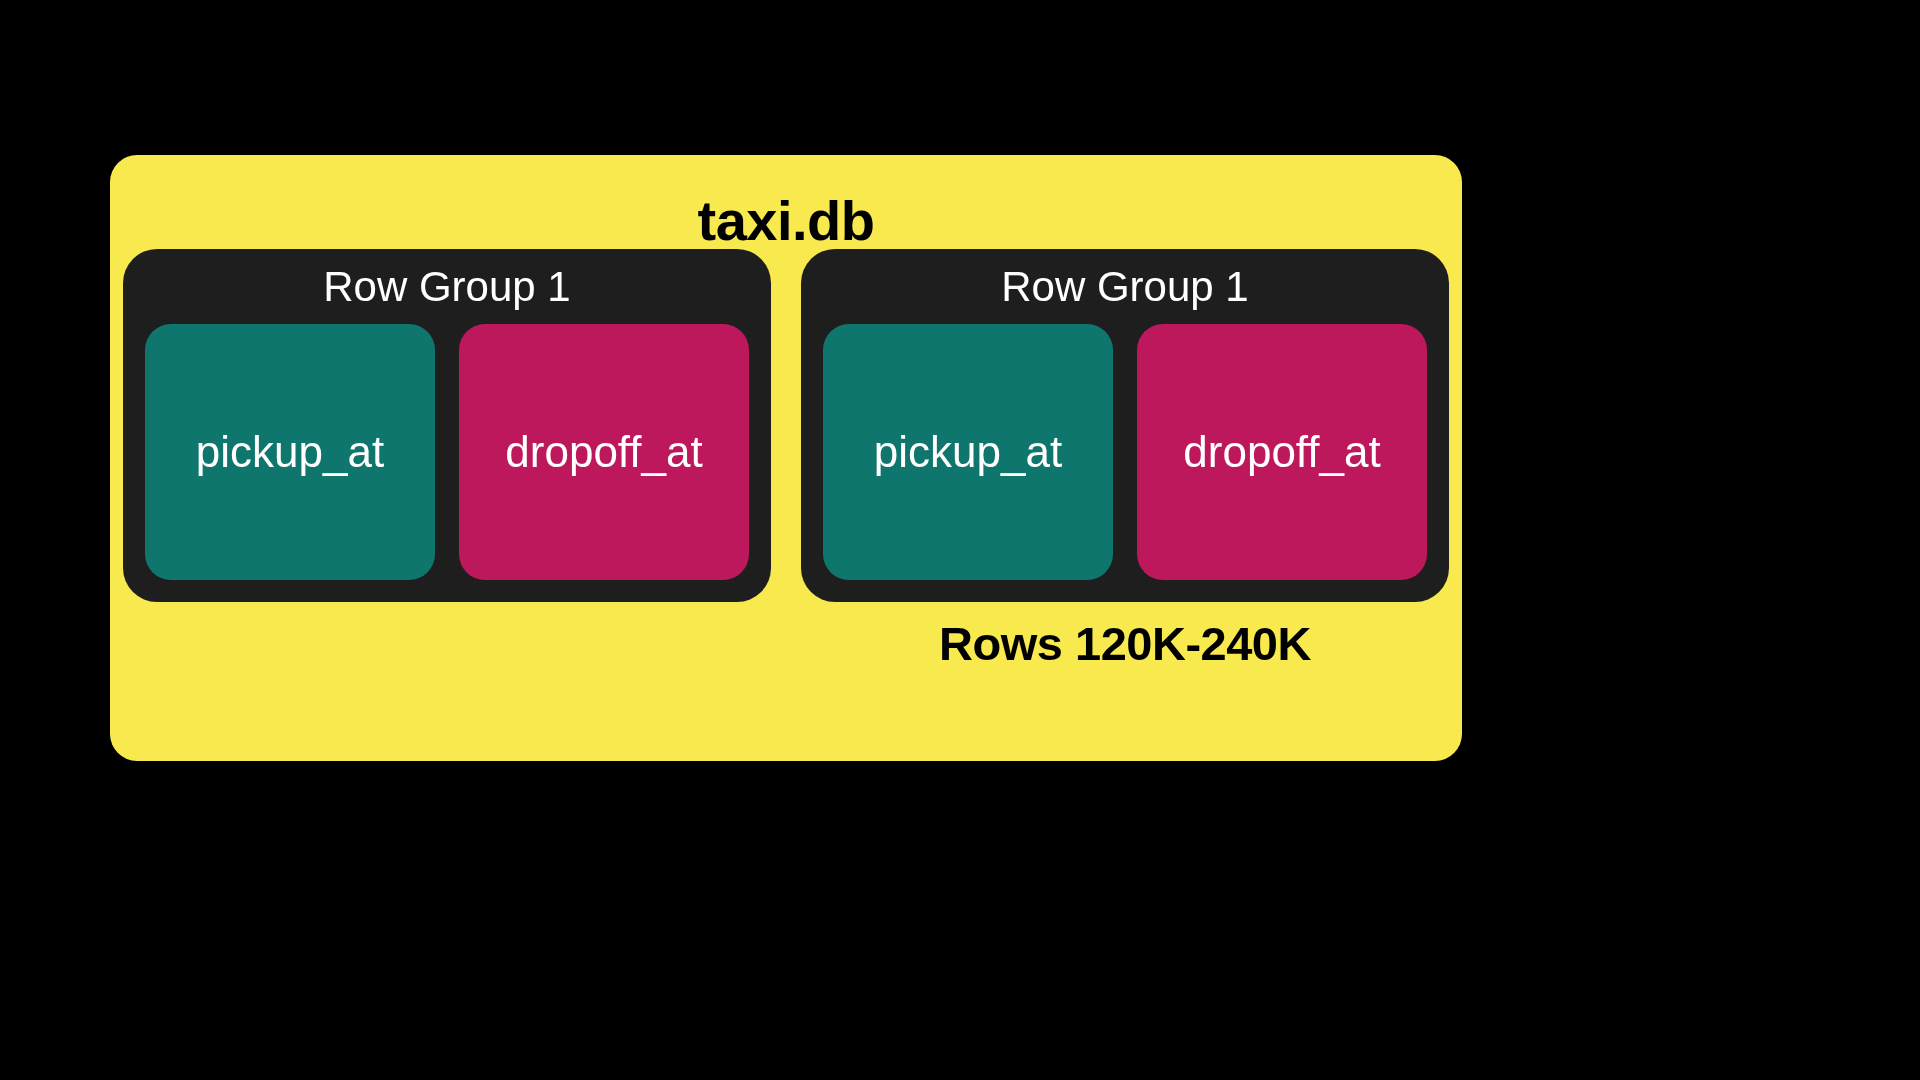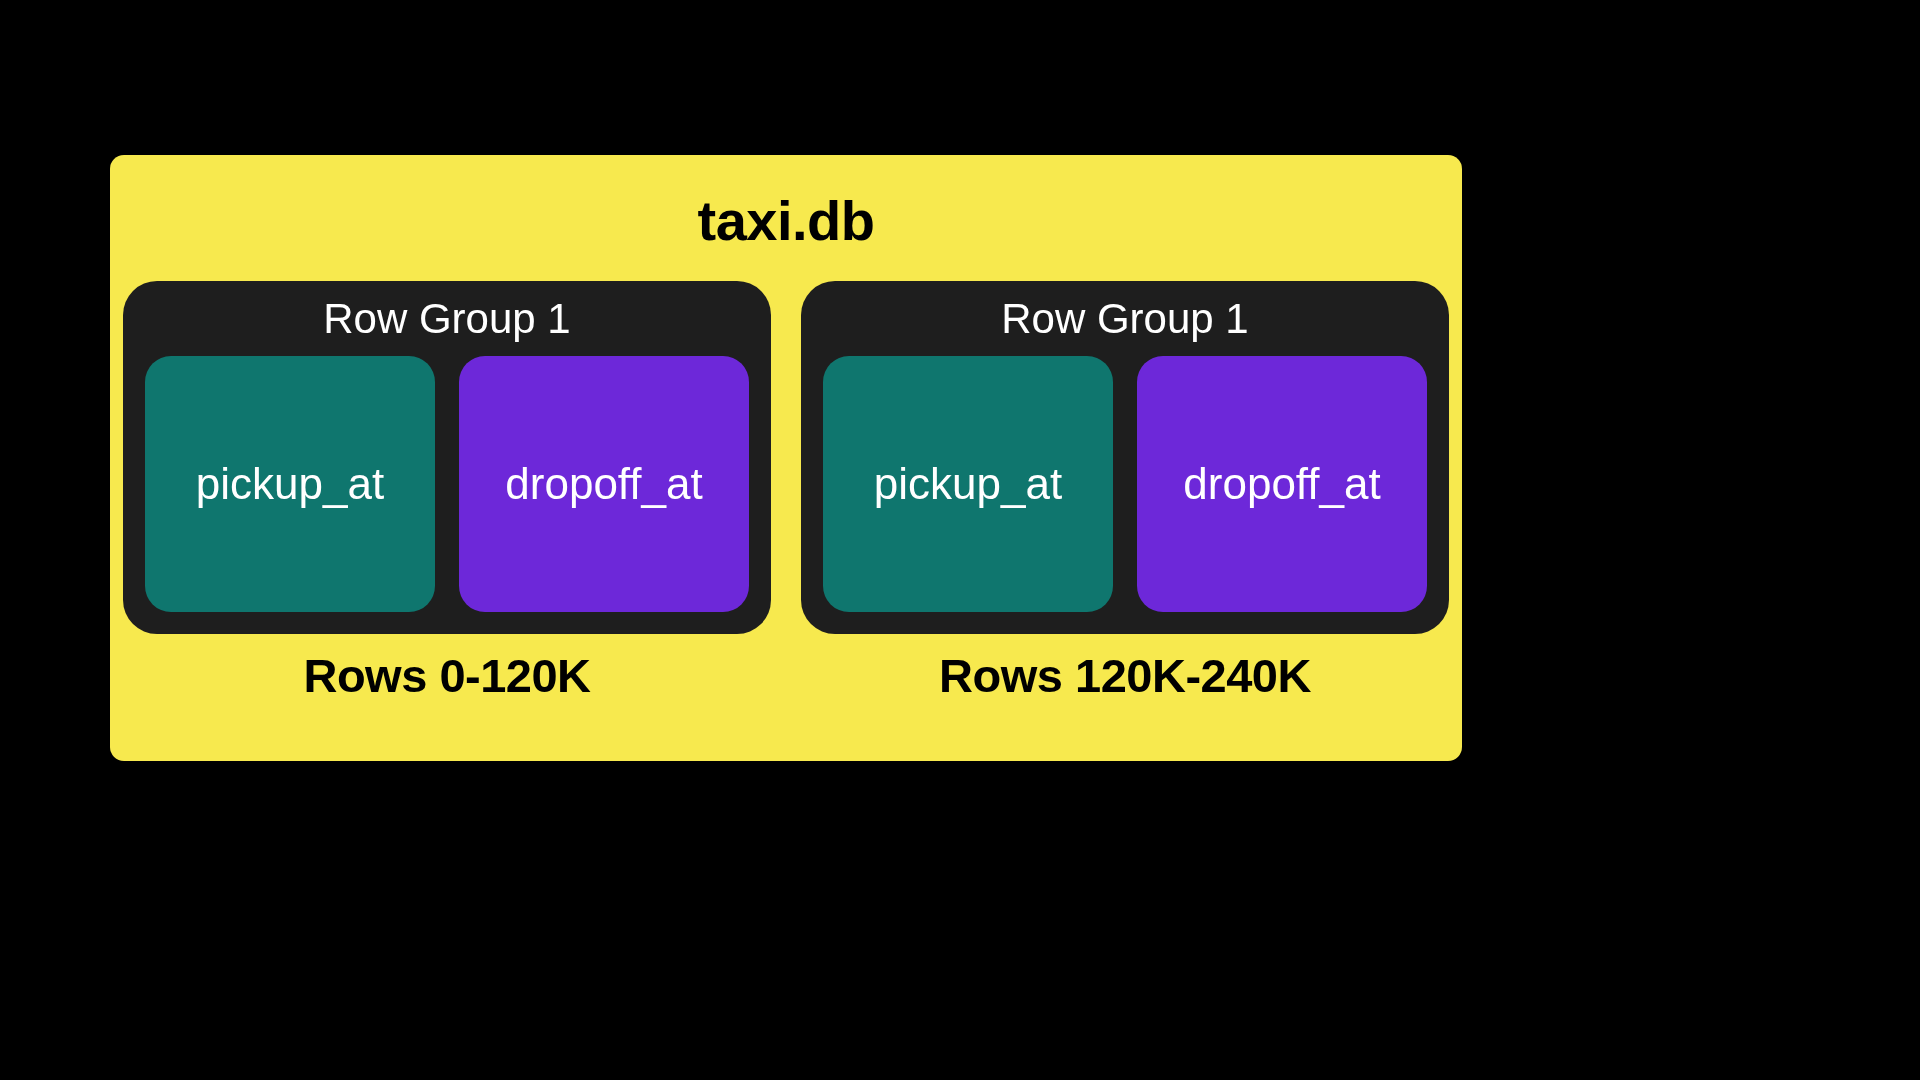--- a/index.html
+++ b/index.html
@@ -20,39 +20,38 @@
   }
 
   
   .db-card {
     position: absolute;
     left: 110px;
     top: 155px;
     width: 1352px;
     height: 606px;
     background: #f7e94e;
-    border-radius: 14px;
+    border-radius: 27px;
     box-sizing: border-box;
     display: flex;
     flex-direction: column;
     align-items: center;
   }
 
   .db-title {
     margin-top: 38px;
     font-size: 56px;
     font-weight: bold;
     color: #000000;
     line-height: 1;
     letter-spacing: -0.5px;
   }
 
   
   .rowgroups {
-    margin-top: 32px;
     width: 100%;
     display: flex;
     justify-content: center;
     gap: 30px;
     box-sizing: border-box;
     padding: 0 25px;
   }
 
   .rowgroup-wrap {
     display: flex;
@@ -92,21 +91,21 @@
     width: 290px;
     height: 256px;
     border-radius: 26px;
     display: flex;
     align-items: center;
     justify-content: center;
     box-sizing: border-box;
   }
 
   .column-box.pickup  { background: #0f766e; }
-  .column-box.dropoff { background: #6d28d9; }
+  .column-box.dropoff { background: #be185d; }
 
   .column-label {
     font-size: 44px;
     font-weight: normal;
     color: #ffffff;
     line-height: 1;
     white-space: nowrap;
   }
 
   .rowrange-label {
@@ -135,21 +134,20 @@
           <div class="rowgroup-label">Row Group 1</div>
           <div class="columns">
             <div class="column-box pickup">
               <span class="column-label">pickup_at</span>
             </div>
             <div class="column-box dropoff">
               <span class="column-label">dropoff_at</span>
             </div>
           </div>
         </div>
-        <div class="rowrange-label">Rows 0-120K</div>
       </div>
 
       <div class="rowgroup-wrap">
         <div class="rowgroup-panel">
           <div class="rowgroup-label">Row Group 1</div>
           <div class="columns">
             <div class="column-box pickup">
               <span class="column-label">pickup_at</span>
             </div>
             <div class="column-box dropoff">

